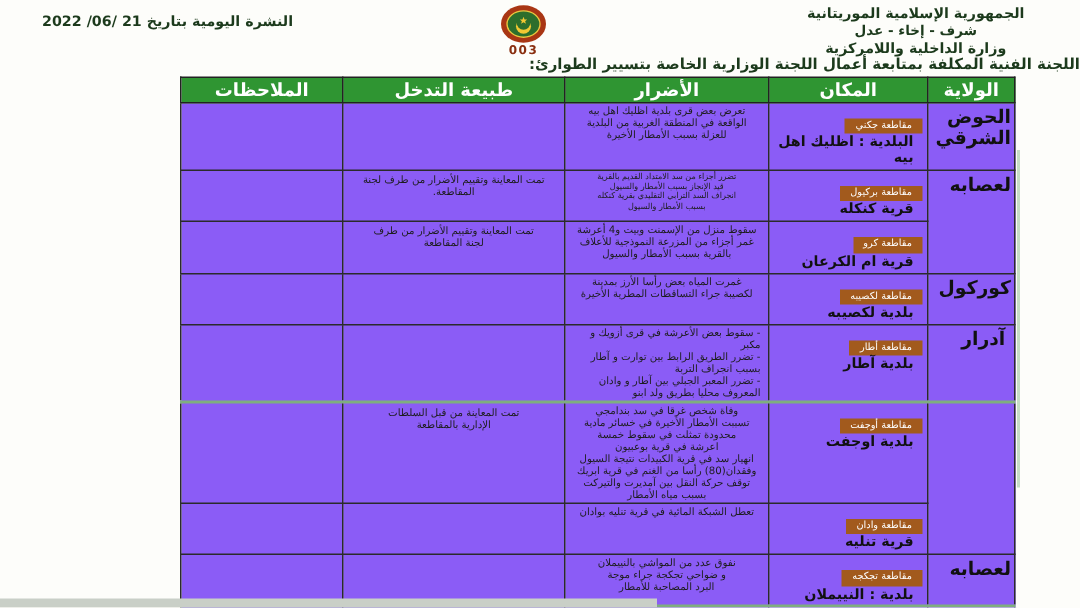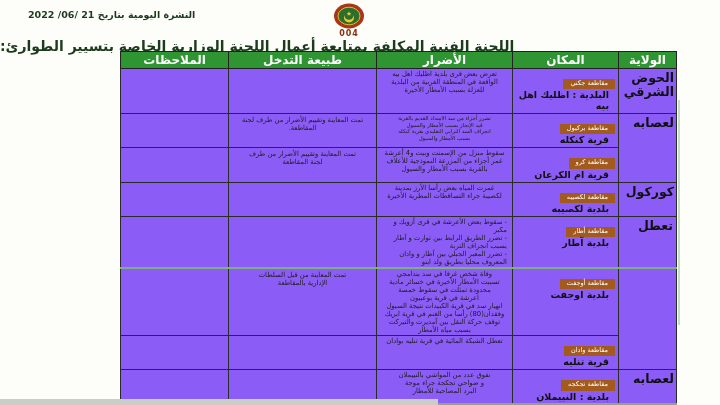--- a/index.html
+++ b/index.html
@@ -18,22 +18,22 @@
   .hdr-right{position:absolute;top:4px;right:22px;width:175px;text-align:center;
     color:var(--dark-green-text);font-weight:bold;line-height:1.25;}
   .hdr-right .l1{font-size:9.5px;}
   .hdr-right .l2{font-size:9px;}
   .hdr-right .l3{font-size:9.5px;}
   .hdr-left{position:absolute;top:9px;left:28px;color:var(--dark-green-text);
     font-weight:bold;font-size:9.5px;}
   .emblem{position:absolute;top:3px;left:333px;width:32px;height:26px;}
   .emblem-number{position:absolute;top:29px;left:333px;width:32px;text-align:center;
     color:var(--number-red);font-size:8px;font-weight:bold;letter-spacing:1px;}
-  .doc-title{position:absolute;top:38px;left:0;right:0;text-align:left;
-    color:var(--dark-green-text);font-weight:bold;font-size:14px;}
+  .doc-title{position:absolute;top:38px;left:0;right:0;text-align:right;
+    color:var(--dark-green-text);font-weight:bold;font-size:10px;}
 
   
   .table-wrap{position:absolute;top:51px;right:43px;}
   table{border-collapse:collapse;table-layout:fixed;width:556px;background:#fff;
     border:1.5px solid var(--border-dark);border-left:1.5px solid #8fb48f;}
   col.c-wilaya{width:58px;} col.c-place{width:106px;} col.c-damage{width:136px;}
   col.c-interv{width:148px;} col.c-notes{width:108px;}
   th{background:var(--header-green);color:#fff;font-weight:bold;font-size:12px;
     height:17px;border:1.3px solid var(--border-dark);padding:0 2px;}
   td{border:1.3px solid #2b2b2b;vertical-align:top;padding:1px 2px;background:#8b5cf6;}
@@ -54,33 +54,38 @@
 
   
   .green-edge{position:absolute;top:100px;left:678px;width:2px;height:225px;background:#aecfae;opacity:.7;}
   .bottom-strip{position:absolute;bottom:0;left:0;width:438px;height:6px;background:#c9cfc7;}
 </style>
 </head>
 <body>
 
 <div class="page">
 
+  <div class="hdr-right">
+    <div class="l1">الجمهورية الإسلامية الموريتانية</div>
+    <div class="l2">شرف - إخاء - عدل</div>
+    <div class="l3">وزارة الداخلية واللامركزية</div>
+  </div>
 
   <div class="hdr-left">النشرة اليومية بتاريخ 21 /06/ 2022</div>
 
   <div class="emblem">
     <svg width="32" height="26" viewBox="0 0 32 26">
       <ellipse cx="16" cy="13" rx="15" ry="12.5" fill="#a93614"></ellipse>
       <ellipse cx="16" cy="13" rx="11" ry="8.8" fill="#2c6e2c" stroke="#e8c63f" stroke-width="0.9"></ellipse>
       <circle cx="16" cy="14.5" r="5" fill="#f2c832"></circle>
       <circle cx="16" cy="12.2" r="4.6" fill="#2c6e2c"></circle>
       <polygon points="16,8.2 16.7,10 18.4,10 17.1,11.1 17.6,12.8 16,11.8 14.4,12.8 14.9,11.1 13.6,10 15.3,10" fill="#f2c832"></polygon>
     </svg>
   </div>
-  <div class="emblem-number">004</div>
+  <div class="emblem-number">003</div>
 
   <div class="doc-title">اللجنة الفنية المكلفة بمتابعة أعمال اللجنة الوزارية الخاصة بتسيير الطوارئ:</div>
 
   <div class="table-wrap">
     <table>
       <colgroup>
         <col class="c-wilaya">
           <col class="c-place">
           <col class="c-damage">
           <col class="c-interv">
@@ -156,21 +161,21 @@
           </td>
           <td class="damage-cell">
               <div>غمرت المياه بعض رأسا الأرز بمدينة</div>
               <div>لكصيبة جراء التساقطات المطرية الأخيرة</div>
             </td>
           <td class="interv-cell"></td>
           <td></td>
         </tr>
 
         <tr class="r5">
-          <td class="wilaya">تعطل</td>
+          <td class="wilaya">آدرار</td>
           <td class="place-cell">
             <span class="badge">مقاطعة أطار</span>
             <div class="place-name">بلدية آطار</div>
           </td>
           <td class="damage-cell rightish">
               <div>- سقوط بعض الأعرشة في قرى أزويك و مكبر</div>
               <div>- تضرر الطريق الرابط بين توارت و آطار</div>
               <div>بسبب انجراف التربة</div>
               <div>- تضرر المعبر الجبلي بين آطار و وادان</div>
               <div>المعروف محليا بطريق ولد ابنو</div>

